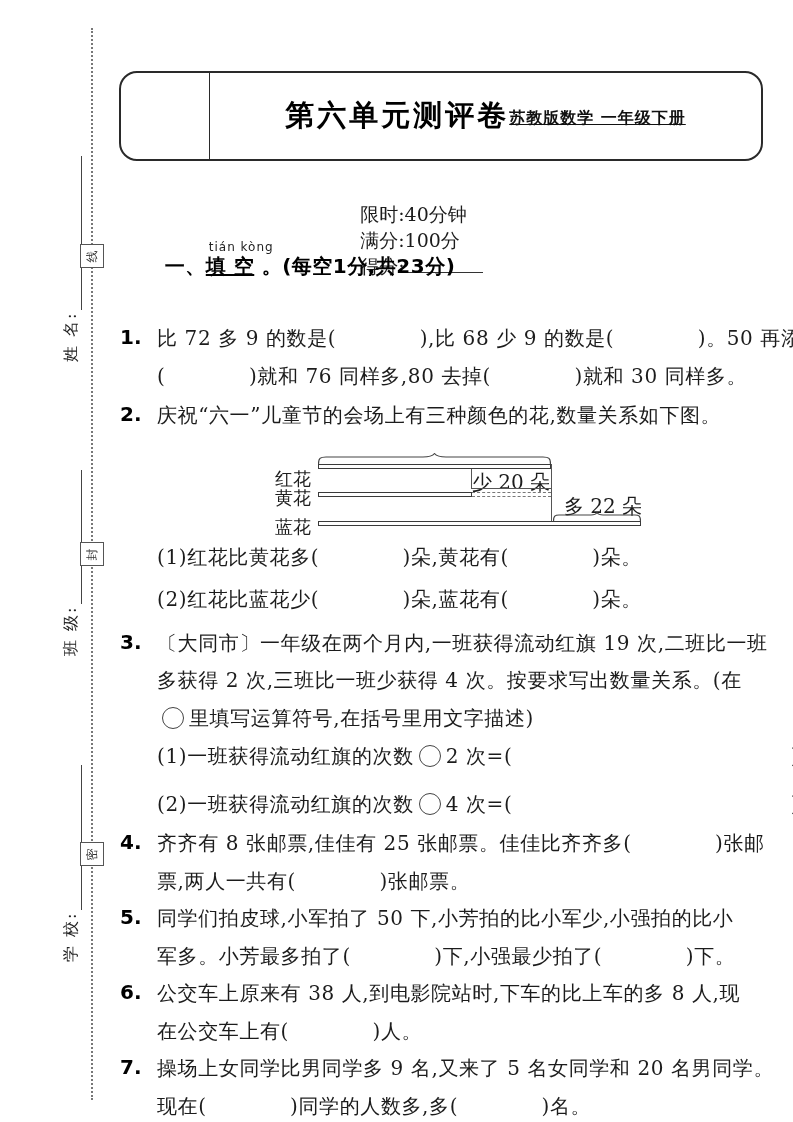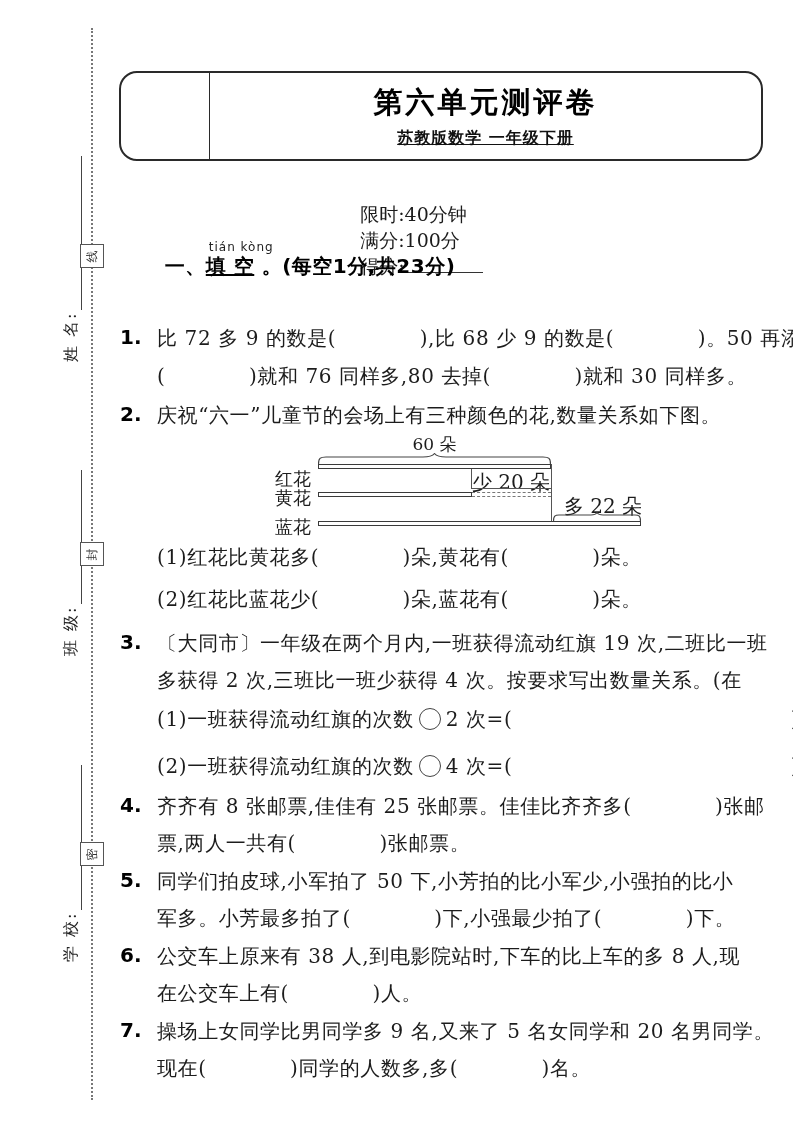--- a/index.html
+++ b/index.html
@@ -21,21 +21,21 @@
   .seal-field { position:absolute; height:26px; transform:rotate(-90deg);
     transform-origin:0 0; display:flex; align-items:flex-end;
     font-size:16px; letter-spacing:2px; color:#222; white-space:pre; }
   .seal-blank { display:inline-block; border-bottom:1.2px solid #444;
     height:14px; flex:1; margin-left:2px; }
 
   
   .header-box { position:absolute; left:119px; top:71px; width:644px; height:90px;
     border:2px solid #2a2a2a; border-radius:18px; display:flex; overflow:hidden; }
   .header-left { width:89px; border-right:1.5px solid #2a2a2a; }
-  .header-main { flex:1; display:flex; flex-direction:column; align-items:center;
+  .header-main { flex:1; display:flex; flex-direction:row; align-items:center;
     justify-content:center; }
   .paper-title { font-family:"DejaVu Sans", sans-serif; font-weight:bold;
     font-size:29px; letter-spacing:3px; color:#000; }
   .paper-subtitle { font-family:"DejaVu Sans", sans-serif; font-weight:bold;
     font-size:16px; letter-spacing:1px; color:#111; margin-top:5px;text-decoration:underline; }
 
   .info-line { position:absolute; left:336px; top:180px; font-size:19px;
     color:#1c1c1c; white-space:pre; }
   .info-line .seg { margin-right:18px; }
   .score-blank { display:inline-block; width:76px; height:16px;
@@ -127,21 +127,20 @@
         <div class="qline">(            )就和 76 同样多,80 去掉(            )就和 30 同样多。</div>
       </div>
     </div>
 
     <div class="q" style="margin-top:2px;">
       <span class="qnum">2.</span>
       <div class="qbody">
         <div class="qline">庆祝“六一”儿童节的会场上有三种颜色的花,数量关系如下图。</div>
 
         <div class="figure">
-          <div class="fig-label" style="left:161px; top:-4px; width:233px; font-size:17px;">60 朵</div>
           <svg class="brace" style="left:161px; top:16px;" width="233" height="11" viewBox="0 0 233 11">
             <path d="M0.5 11 C0.5 5.5 2 4 8 4 L105 4 C112 4 114.5 3 116.5 0.5 C118.5 3 121 4 128 4 L225 4 C231 4 232.5 5.5 232.5 11" fill="none" stroke="#444" stroke-width="1.2"></path>
           </svg>
 
           <div class="row-label" style="top:21px;margin-top:9px;">红花</div>
           <div class="bar" style="left:161px; top:27px; width:233px;"></div>
 
           <div class="vline" style="left:314px; top:32px; height:19px;"></div>
           <div class="fig-label" style="left:314px; top:32px; width:80px;">少 20 朵</div>
           <div class="hline" style="left:314px; top:51px; width:80px;"></div>
@@ -163,20 +162,21 @@
         <div class="qline" style="margin-top:6px;">(1)红花比黄花多(            )朵,黄花有(            )朵。</div>
         <div class="qline" style="margin-top:5px;">(2)红花比蓝花少(            )朵,蓝花有(            )朵。</div>
       </div>
     </div>
 
     <div class="q" style="margin-top:6px;">
       <span class="qnum">3.</span>
       <div class="qbody">
         <div class="qline">〔大同市〕一年级在两个月内,一班获得流动红旗 19 次,二班比一班</div>
         <div class="qline">多获得 2 次,三班比一班少获得 4 次。按要求写出数量关系。(在</div>
+        <div class="qline"><span class="circle"></span><span>里填写运算符号,在括号里用文字描述)</span></div>
         <div class="qline" style="margin-top:1px;"><span>(1)一班获得流动红旗的次数</span><span class="circle"></span><span>2 次=(                                        )。</span></div>
         <div class="qline" style="margin-top:10px;"><span>(2)一班获得流动红旗的次数</span><span class="circle"></span><span>4 次=(                                        )。</span></div>
       </div>
     </div>
 
     <div class="q" style="margin-top:2px;">
       <span class="qnum">4.</span>
       <div class="qbody">
         <div class="qline">齐齐有 8 张邮票,佳佳有 25 张邮票。佳佳比齐齐多(            )张邮</div>
         <div class="qline">票,两人一共有(            )张邮票。</div>

